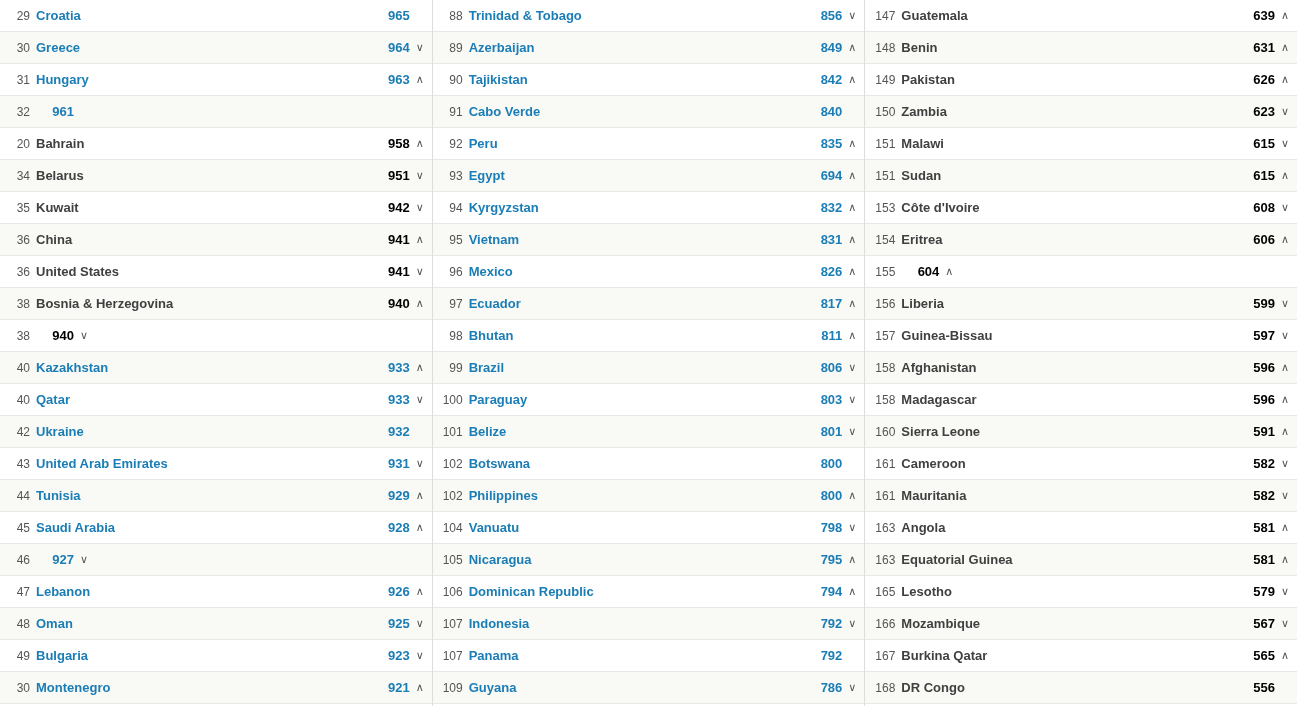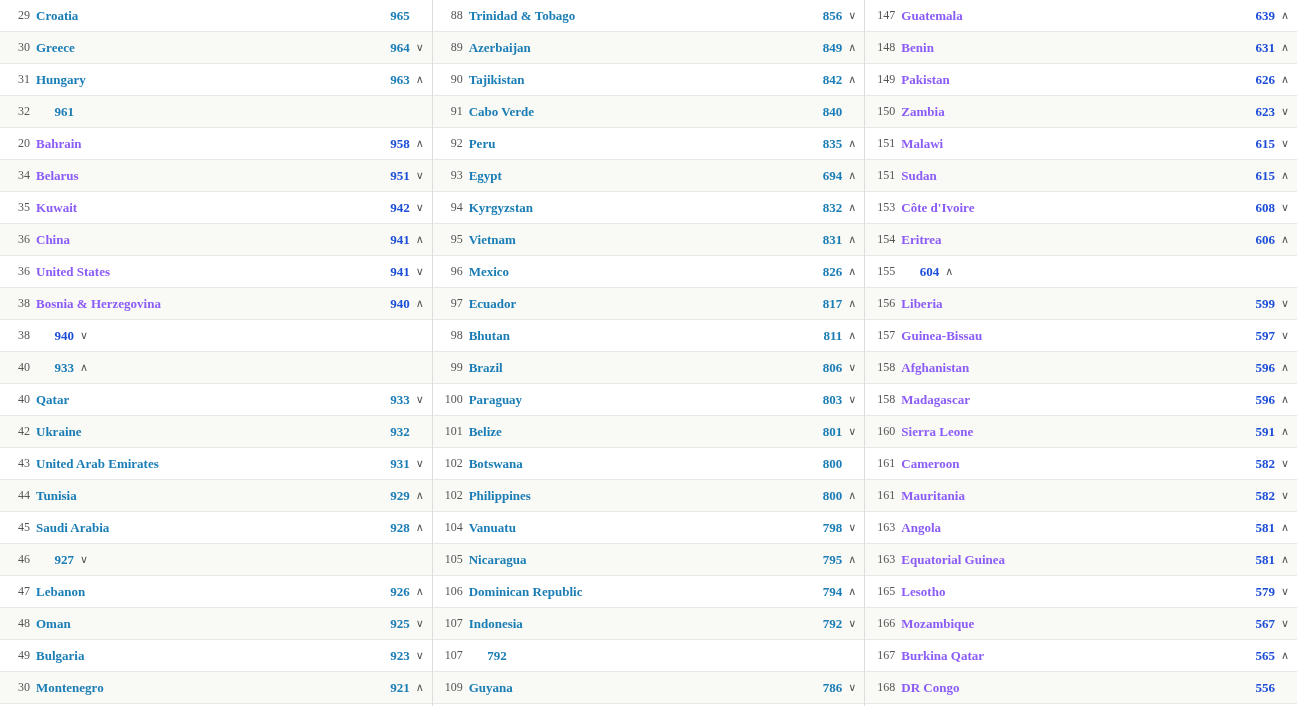--- a/index.html
+++ b/index.html
@@ -7,21 +7,20 @@
       font-family: Arial, sans-serif;
       font-size: 13px;
       background: #fff;
       overflow: hidden;
     }
     .container {
       display: flex;
       width: 1297px;
       height: 706px;
       overflow: hidden;
-      font-family: Liberation Serif, serif;
     }
     .column {
       flex: 1;
       border-right: 1px solid #ddd;
     }
     .column:last-child { border-right: none; }
     .row {
       display: flex;
       align-items: center;
       height: 32px;
@@ -37,29 +36,29 @@
       font-size: 12px;
       padding-right: 6px;
       flex-shrink: 0;
     }
     .country {
       flex: 1;
       font-weight: bold;
       color: #1a7db5;
       font-size: 13px;
     }
-    .country.gold { color: #8b5cf6; }
+    .country.gold { color: #404040; }
     .score {
       width: 38px;
       text-align: right;
       font-weight: bold;
       color: #1a7db5;
       font-size: 13px;
     }
-    .score.gold { color: #1d4ed8; }
+    .score.gold { color: #000000; }
     .arrow {
       width: 16px;
       text-align: center;
       font-size: 11px;
       color: #555;
       margin-left: 2px;
     }
   </style>
 </head>
 <body>
@@ -125,20 +124,21 @@
         <span class="score gold">940</span>
         <span class="arrow">∧</span>
       </div>
       <div class="row">
         <span class="rank">38</span>
         <span class="score gold">940</span>
         <span class="arrow">∨</span>
       </div>
       <div class="row">
         <span class="rank">40</span>
+        <span class="country">Kazakhstan</span>
         <span class="score">933</span>
         <span class="arrow">∧</span>
       </div>
       <div class="row">
         <span class="rank">40</span>
         <span class="country">Qatar</span>
         <span class="score">933</span>
         <span class="arrow">∨</span>
       </div>
       <div class="row">
@@ -312,20 +312,21 @@
         <span class="arrow">∧</span>
       </div>
       <div class="row">
         <span class="rank">107</span>
         <span class="country">Indonesia</span>
         <span class="score">792</span>
         <span class="arrow">∨</span>
       </div>
       <div class="row">
         <span class="rank">107</span>
+        <span class="country">Panama</span>
         <span class="score">792</span>
         <span class="arrow"></span>
       </div>
       <div class="row">
         <span class="rank">109</span>
         <span class="country">Guyana</span>
         <span class="score">786</span>
         <span class="arrow">∨</span>
       </div>
       <div class="row"></div>

